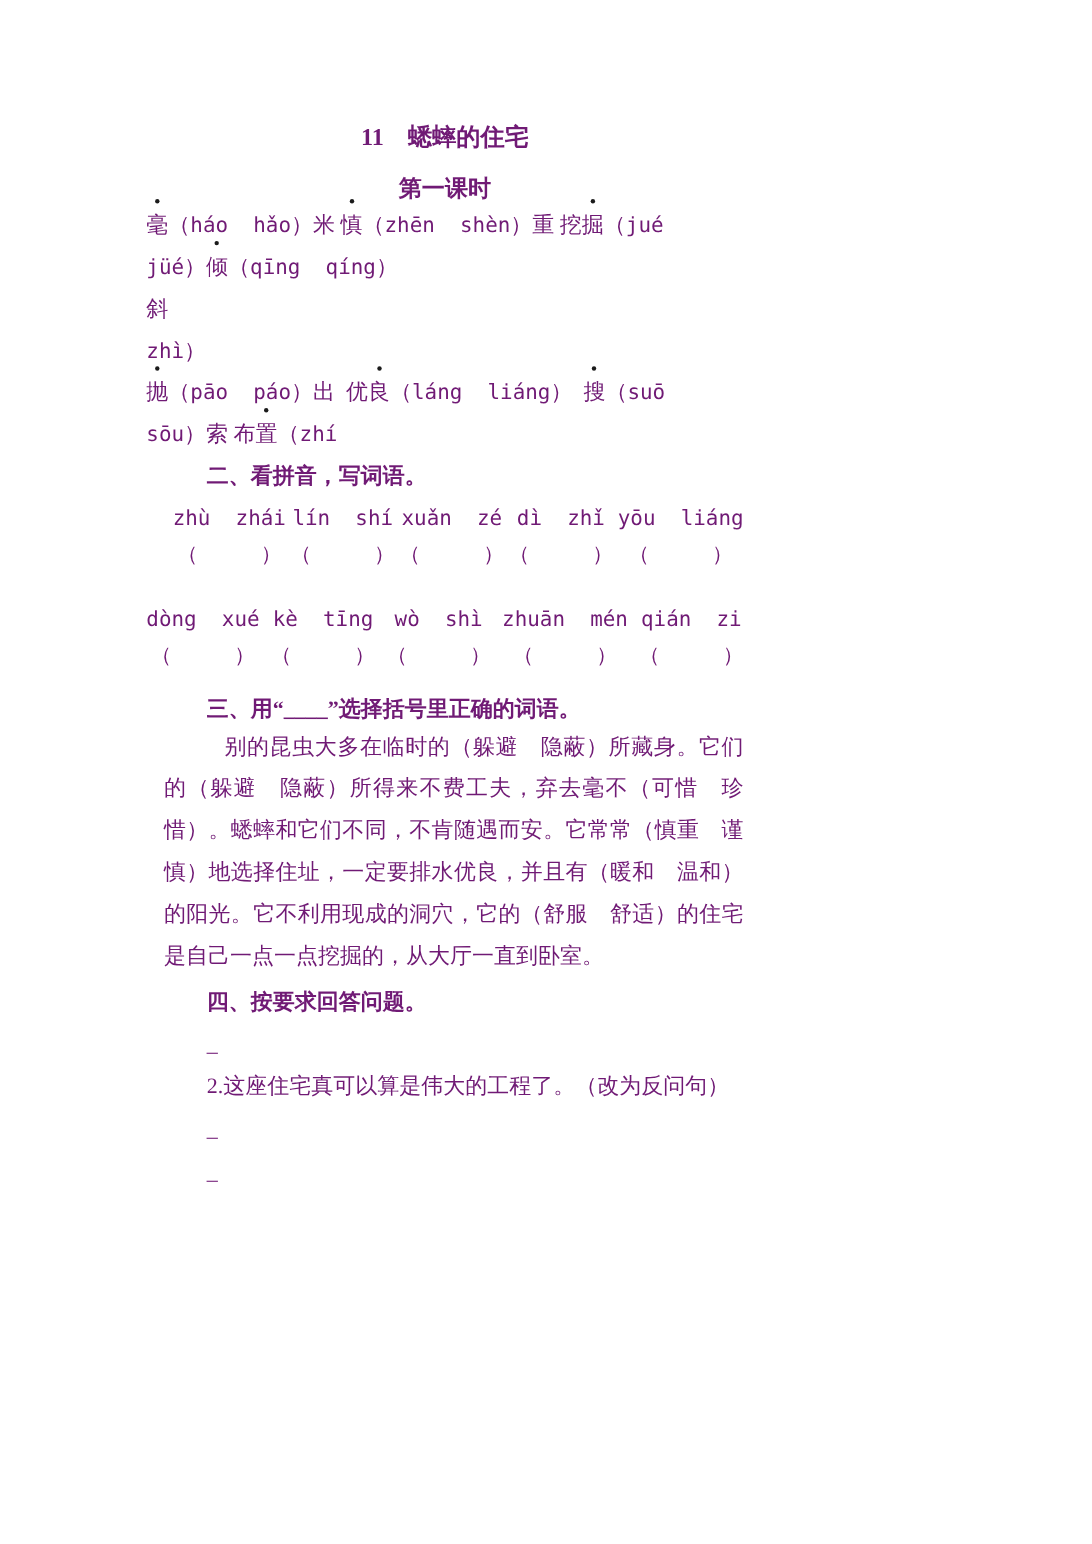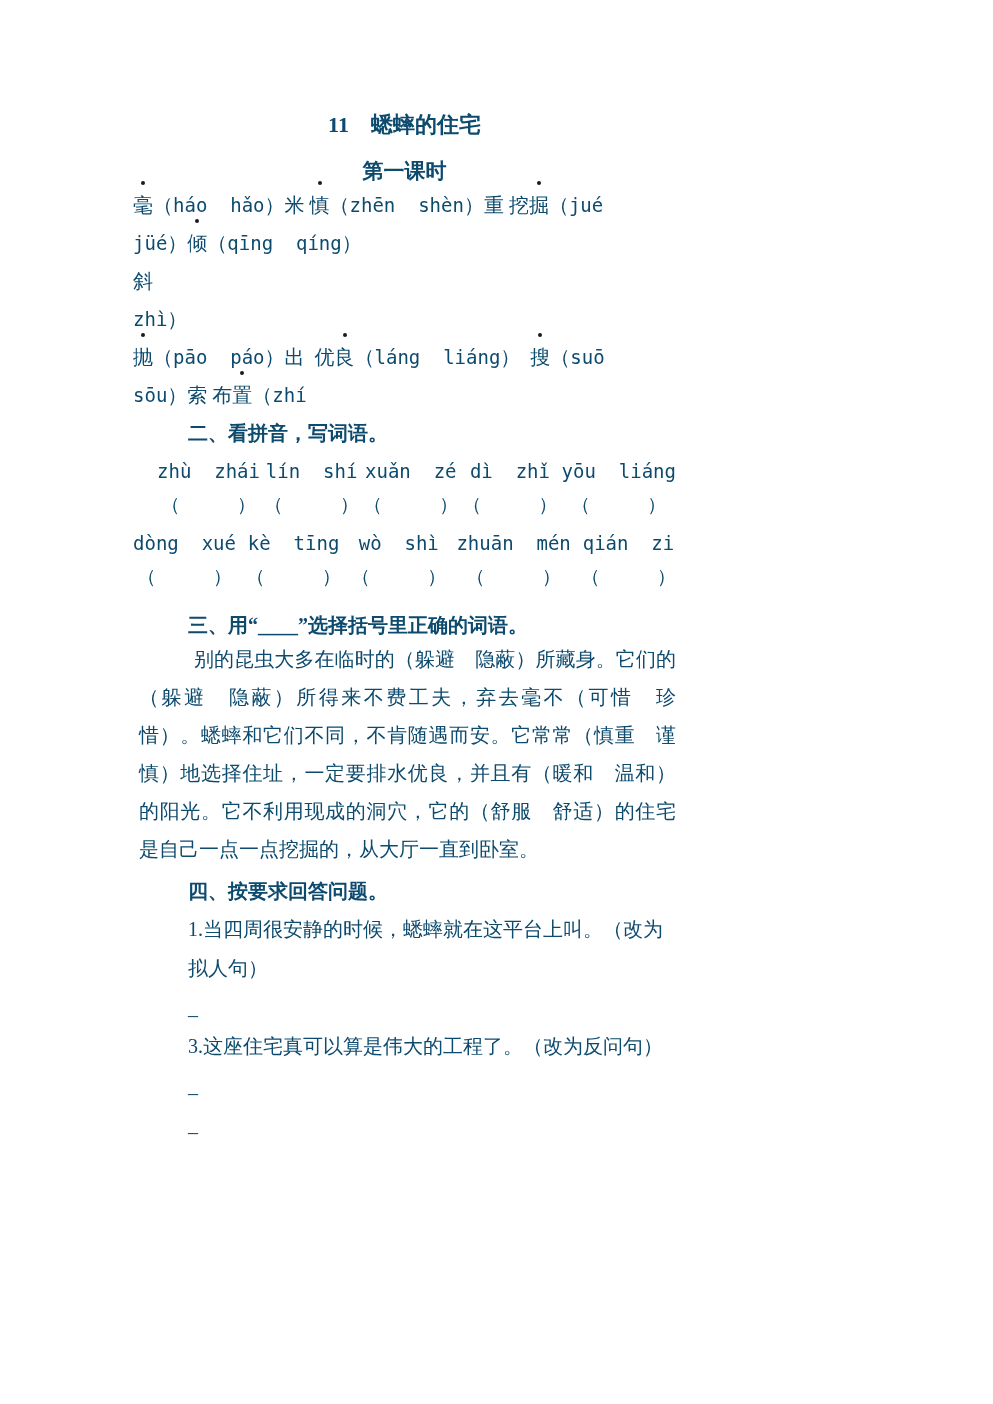--- a/index.html
+++ b/index.html
@@ -2,21 +2,21 @@
 <html><head>
 <meta charset="utf-8">
 <style>
   html,body{margin:0;padding:0;background:#ffffff;}
   .page{
     position:relative;
     width:809px;height:1404px;
     box-sizing:border-box;
     padding:110px 133px 0 133px;
     background:#ffffff;
-    color:#0c4a6e;
+    color:#701a75;
     font-family:"Liberation Serif","DejaVu Serif",serif;
     font-size:20px;
     overflow:hidden;
   }
   .title{
     margin:0;font-size:22px;line-height:30px;
     font-weight:700;text-align:center;white-space:pre;
   }
   .subtitle{
     margin:16px 0 0 0;font-size:21px;line-height:30px;
@@ -36,31 +36,31 @@
   .dotted{display:inline-block;position:relative;}
   .dotted::after{
     content:"";position:absolute;top:-5px;left:50%;margin-left:-2px;
     width:4px;height:4px;border-radius:50%;background:#1b1b1b;
   }
   .wordcol-row{
     display:flex;justify-content:space-between;
     margin:0;
   }
   .wordcol-row.first{margin-top:2px;margin-left:24px;}
-  .wordcol-row.second{margin-top:4px;}
+  .wordcol-row.second{margin-top:24px;}
   .wordcol{text-align:center;}
   .py-word{
     font-family:"DejaVu Sans Mono",monospace;
     font-size:19px;line-height:34px;white-space:pre;
   }
   .bracket{
     font-size:19px;line-height:34px;white-space:pre;
   }
   .para{
-    margin:-4px 0 0 6px;line-height:38px;
+    margin:-4px 0 0 16px;line-height:38px;
     text-align:justify;text-indent:55px;white-space:pre-wrap;
   }
   .question{
     margin:0;padding-left:55px;line-height:39px;white-space:pre-wrap;
   }
   .blank{
     margin:0;padding-left:55px;line-height:39px;
   }
 </style>
 </head>
@@ -129,22 +129,21 @@
   </section>
 
   <section>
     <p class="heading h3">三、用“____”选择括号里正确的词语。</p>
     <p class="para">别的昆虫大多在临时的（躲避　隐蔽）所藏身。它们的（躲避　隐蔽）所得来不费工夫，弃去毫不（可惜　珍惜）。蟋蟀和它们不同，不肯随遇而安。它常常（慎重　谨慎）地选择住址，一定要排水优良，并且有（暖和　温和）的阳光。它不利用现成的洞穴，它的（舒服　舒适）的住宅是自己一点一点挖掘的，从大厅一直到卧室。</p>
   </section>
 
   <section>
     <p class="heading h4">四、按要求回答问题。</p>
 
-    <p class="question"><span>1.当四周很安静的时候，蟋蟀就在这平台上叫。（改为拟人句）</span></p>
     <p class="blank">_</p>
 
-    <p class="question"><span>3.这座住宅真可以算是伟大的工程了。（改为反问句）</span></p>
+    <p class="question"><span>2.这座住宅真可以算是伟大的工程了。（改为反问句）</span></p>
     <p class="blank">_</p>
 
     <p class="blank">_</p>
   </section>
 
 </div>
 
 </body></html>

